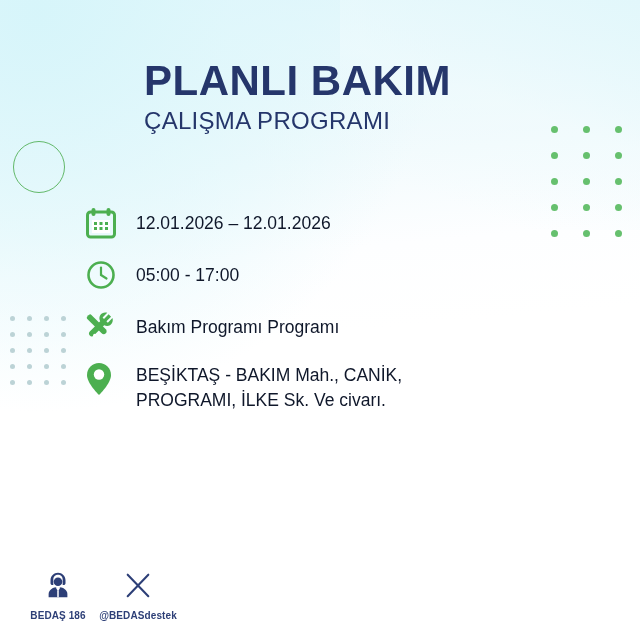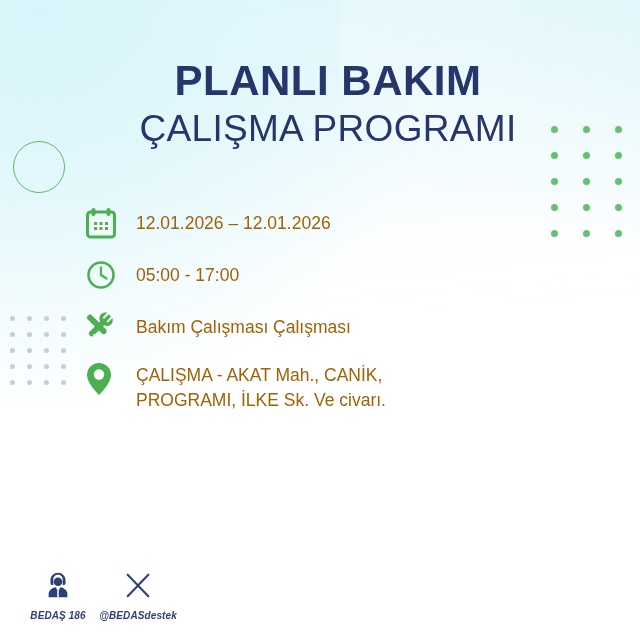--- a/index.html
+++ b/index.html
@@ -73,34 +73,33 @@
     grid-template-columns: repeat(3, 32px);
     grid-template-rows: repeat(5, 26px);
   }
   .dot-grid-right span {
     width: 7px; height: 7px;
     background: #66c06e;
   }
   
   .headline {
     position: absolute;
-    left: 128px; top: 60px;
+    left: 144px; top: 60px;
     width: 400px;
-    text-align: center;
   }
   .headline .line1 {
     font-size: 42px;
     font-weight: 800;
     letter-spacing: 0.5px;
     color: #25366b;
     line-height: 1.0;
     white-space: nowrap;
   }
   .headline .line2 {
-    font-size: 37px;
+    font-size: 24px;
     font-weight: 400;
     letter-spacing: 0.3px;
     color: #25366b;
     line-height: 1.25;
     white-space: nowrap;
     margin-top: 4px;
   }
   
   .info-list {
     position: absolute;
@@ -115,21 +114,21 @@
   .info-row .ico {
     width: 38px;
     min-width: 38px;
     height: 40px;
     display: flex;
     align-items: center;
     justify-content: flex-start;
   }
   .info-row .txt {
     font-size: 17.5px;
-    color: #a16207;
+    color: #0f172a;
     line-height: 1.45;
     padding-top: 8px;
     padding-left: 12px;
   }
   .info-row.addr .txt { padding-top: 4px; }
   
   .footer {
     position: absolute;
     left: 0; top: 556px;
     width: 640px; height: 84px;
@@ -150,21 +149,20 @@
     align-items: center;
     justify-content: center;
   }
   .footer-item .flabel {
     font-size: 10px;
     color: #2d3f77;
     font-weight: 700;
     letter-spacing: 0.1px;
     margin-top: 4px;
     white-space: nowrap;
-    font-style: italic;
   }
 </style>
 </head>
 <body>
 
 <div id="poster">
 
   <div class="bg-wash"></div>
   <div class="bg-wash-right"></div>
 
@@ -277,32 +275,32 @@
     <div class="info-row">
       <div class="ico">
         <svg width="32" height="32" viewBox="0 0 32 32">
           <g fill="#4caf50">
             <path d="M26.5 3.5 L21.5 8.5 L20 7 L25 2 C22.2 1 19 2 17.4 4.6 C16.2 6.6 16.3 9 17.4 10.9 L6.2 22.1 C5 23.3 5 25.2 6.2 26.4 C7.4 27.6 9.3 27.6 10.5 26.4 L21.7 15.2 C23.6 16.3 26 16.4 28 15.2 C30.6 13.6 31.6 10.4 30.6 7.6 L25.6 12.6 L24.1 11.1 L29.1 6.1 Z" transform="translate(-2,0) scale(0.93)"></path>
             <path d="M4.5 3.2 L3.2 4.5 C2.4 5.3 2.4 6.6 3.2 7.4 L19.5 23.7 C20.8 25 22.9 25 24.2 23.7 C25.5 22.4 25.5 20.3 24.2 19 L7.9 2.7 C7.1 1.9 5.8 1.9 5 2.7 Z" transform="translate(-1.5,1.5) scale(0.88)"></path>
             <circle cx="8.6" cy="24.2" r="1.5" fill="#ffffff"></circle>
           </g>
         </svg>
       </div>
-      <div class="txt">Bakım Çalışması Çalışması</div>
+      <div class="txt">Bakım Programı Programı</div>
     </div>
 
     <div class="info-row addr">
       <div class="ico">
         <svg width="26" height="34" viewBox="0 0 26 34">
           <path d="M13 1 C6.4 1 1 6.4 1 13 C1 21.5 13 33 13 33 C13 33 25 21.5 25 13 C25 6.4 19.6 1 13 1 Z" fill="#4caf50"></path>
           <circle cx="13" cy="12.5" r="5.2" fill="#ffffff"></circle>
         </svg>
       </div>
       <div class="txt">
-        <div>ÇALIŞMA - AKAT Mah., CANİK,</div>
+        <div>BEŞİKTAŞ - BAKIM Mah., CANİK,</div>
         <div>PROGRAMI, İLKE Sk. Ve civarı.</div>
       </div>
     </div>
 
   </div>
 
   <div class="footer">
     <div class="footer-items">
 
       <div class="footer-item">

